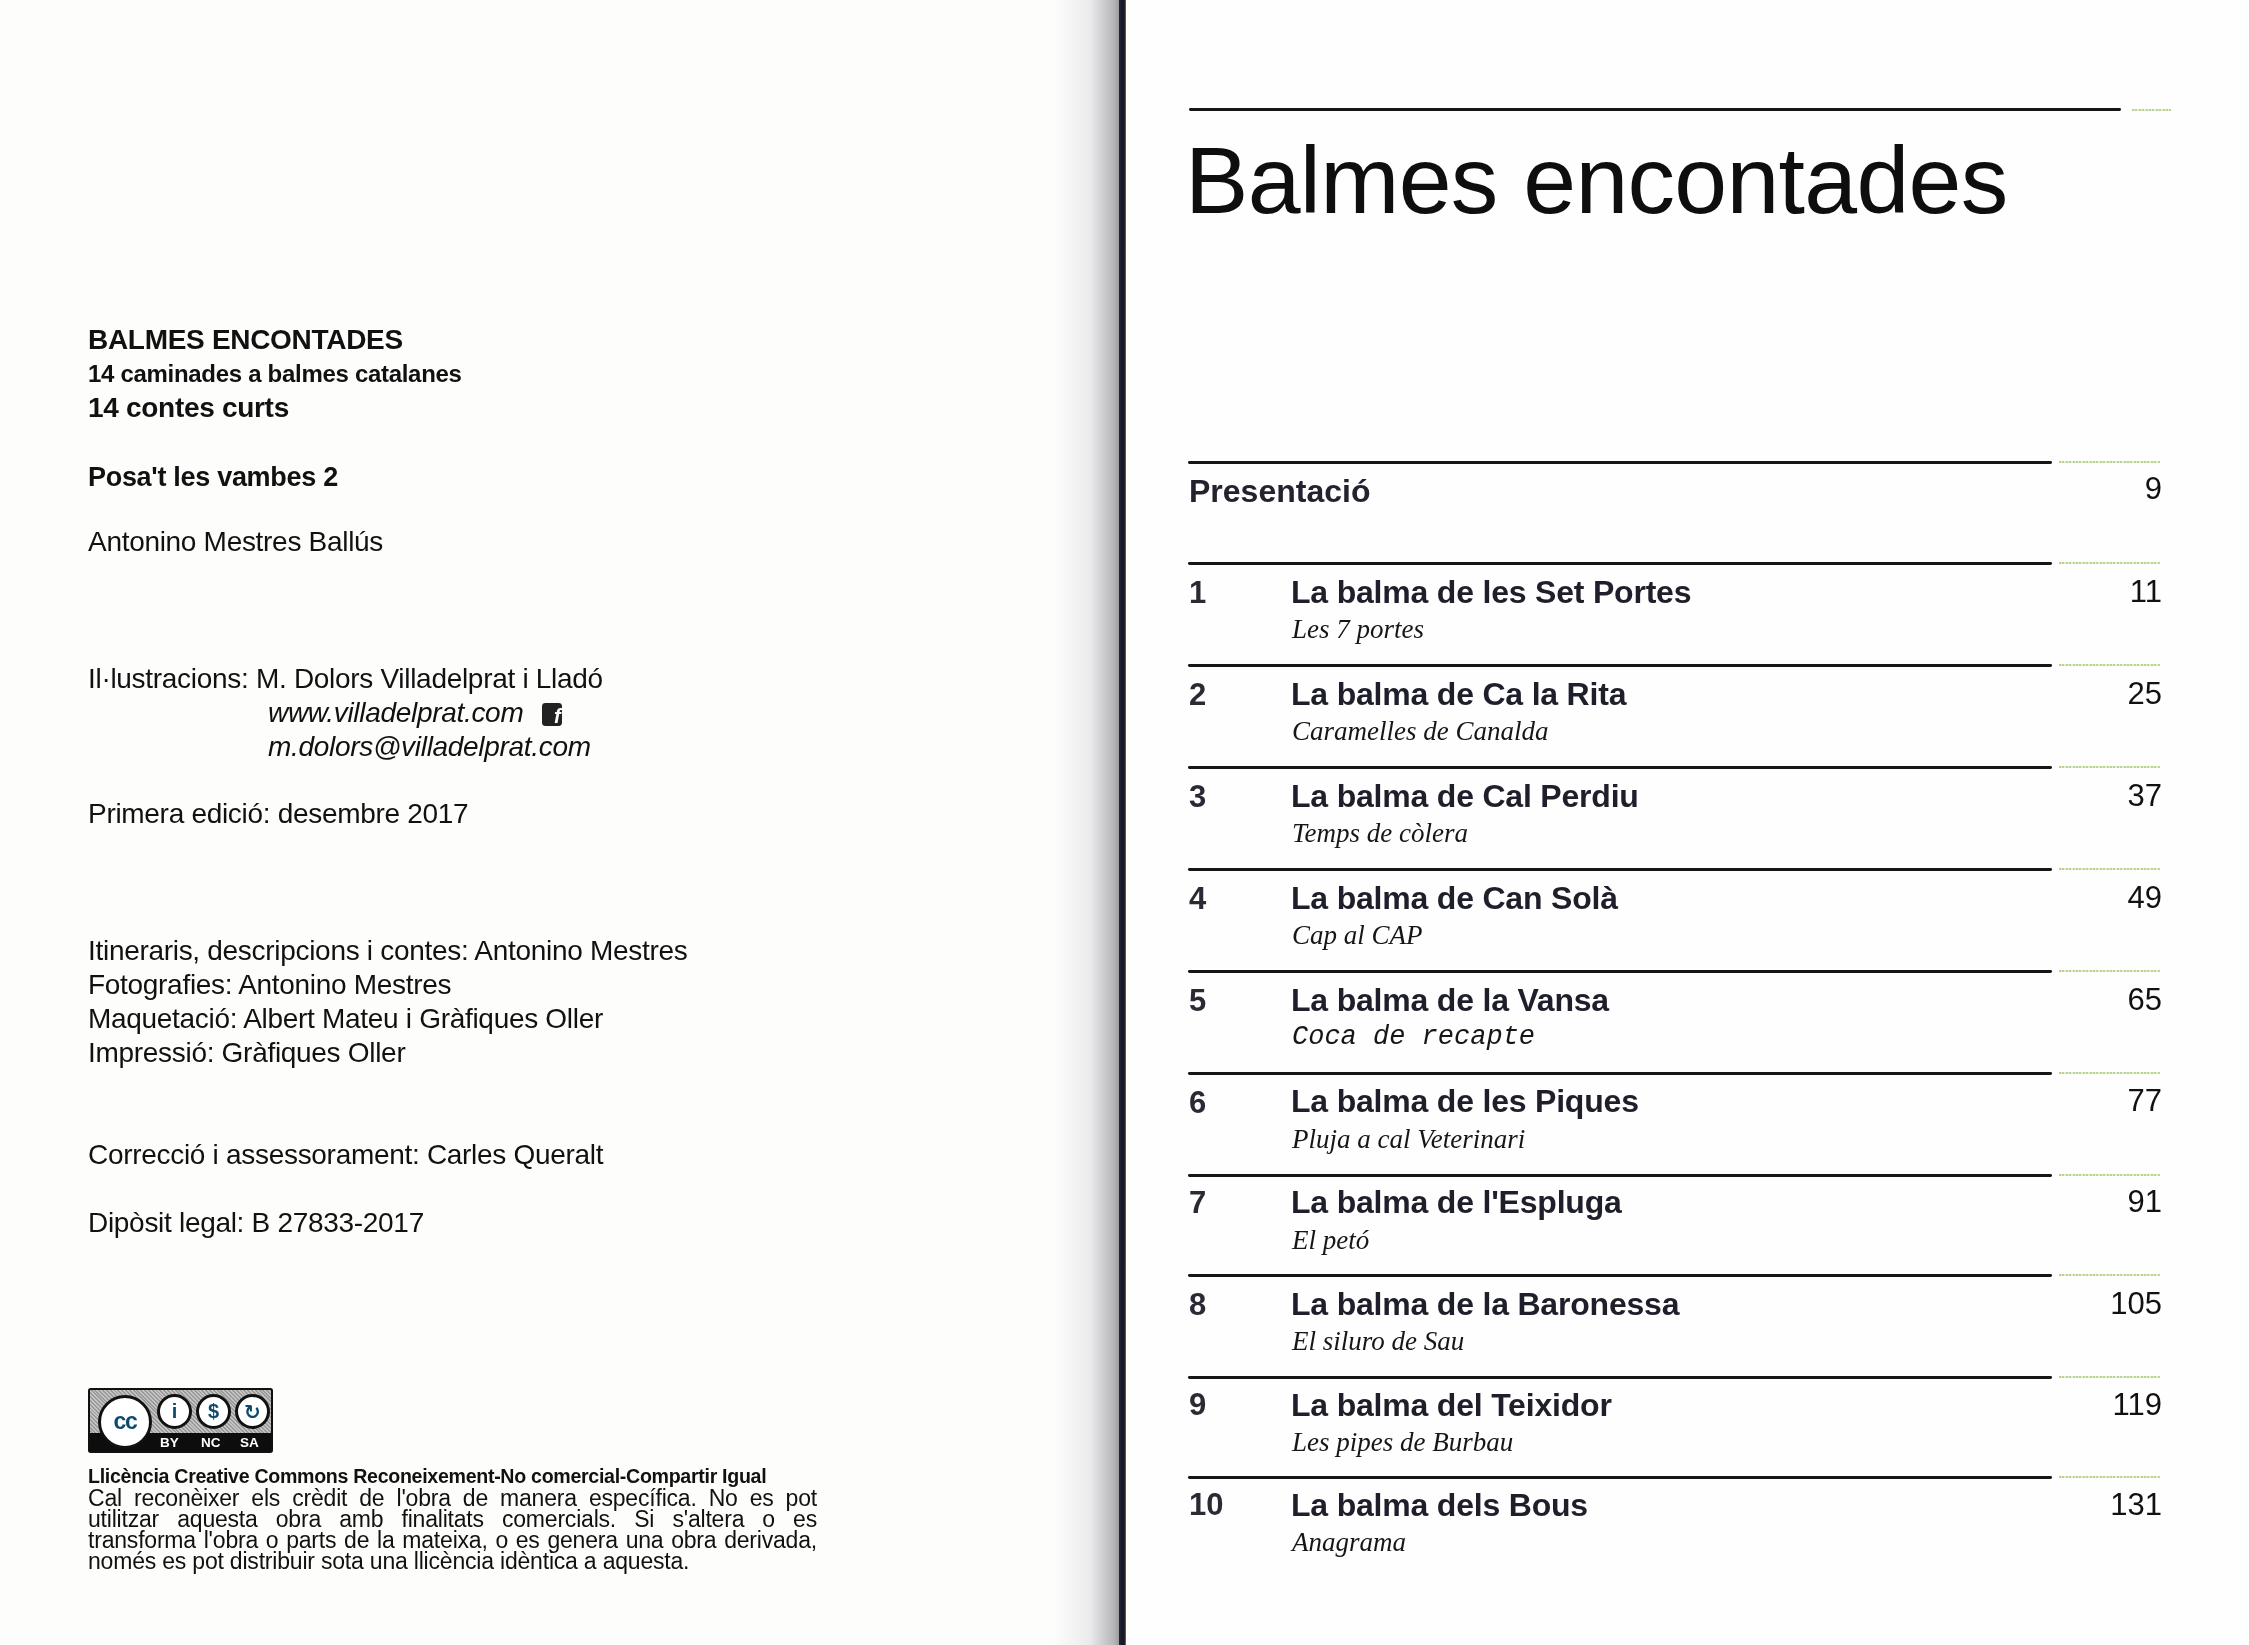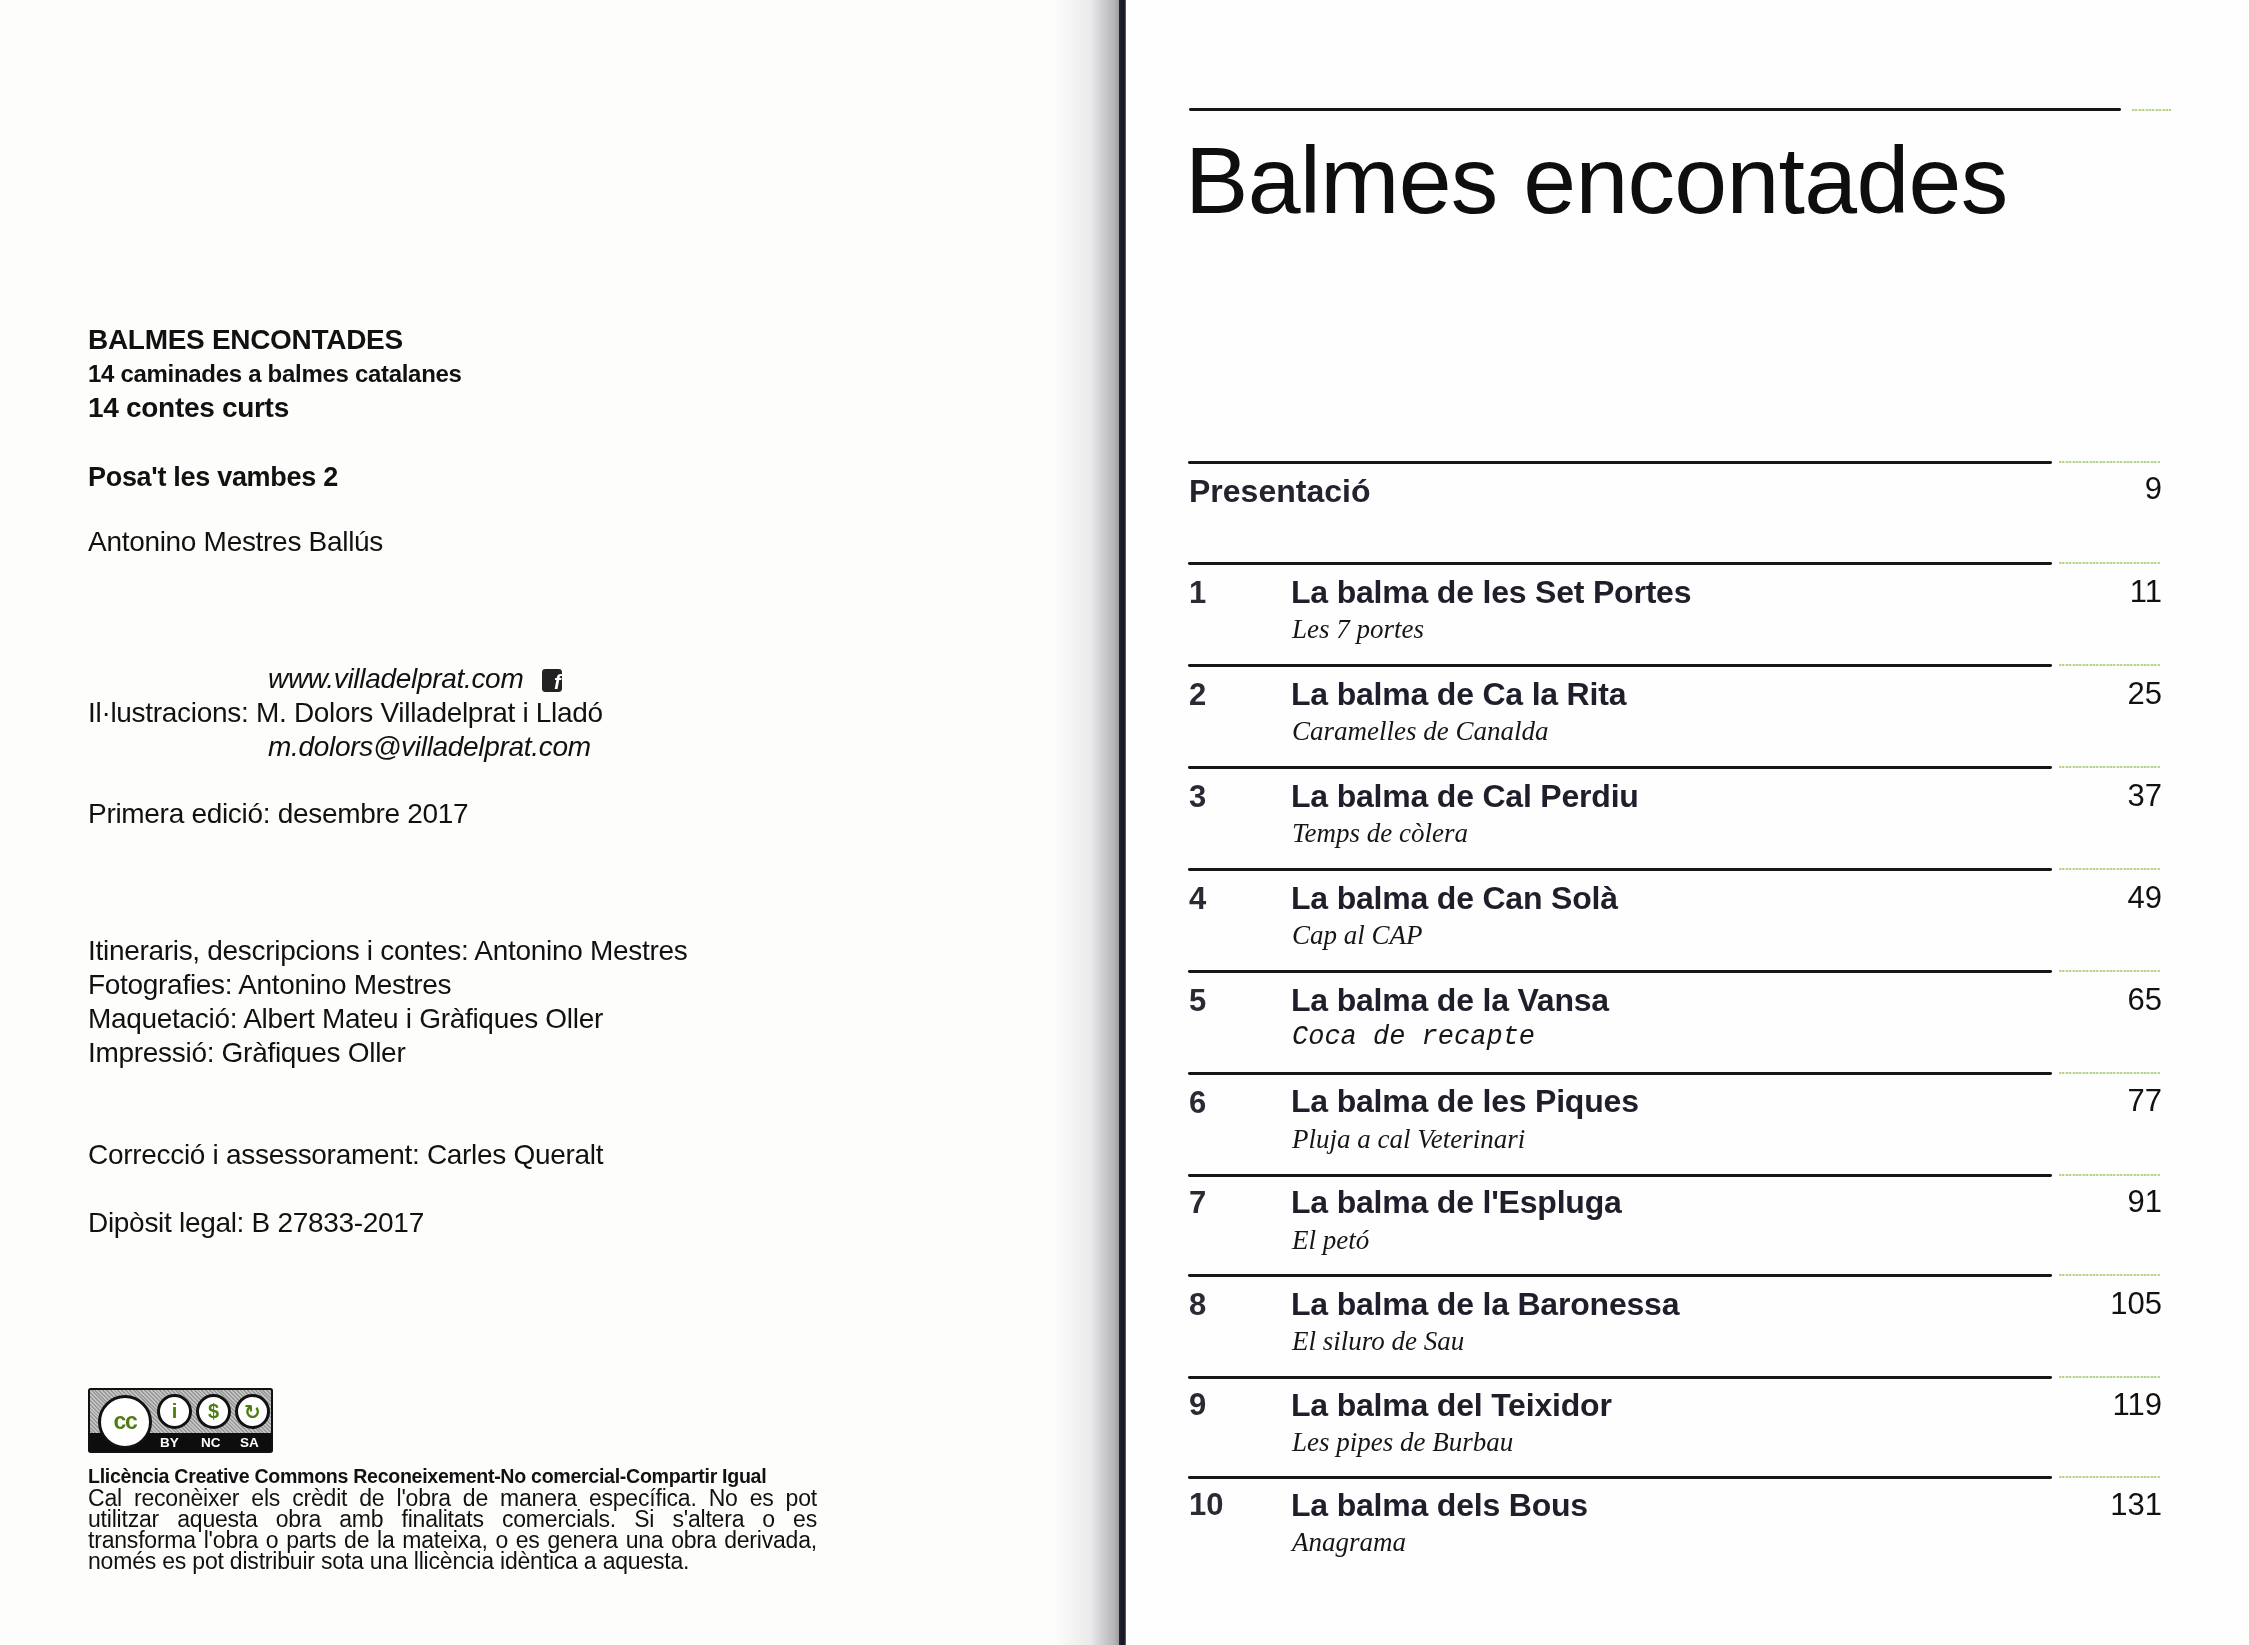--- a/index.html
+++ b/index.html
@@ -39,21 +39,21 @@
     position: absolute; left: 88px; top: 1388px; width: 185px; height: 65px;
     background: repeating-linear-gradient(45deg, #9a9a9a 0 1.4px, #c4c4c4 1.4px 2.7px);
     border: 2px solid #111; border-radius: 2.7px; box-sizing: border-box;
   }
   .cc-badge .strip {
     position: absolute; left: 0; right: 0; bottom: 0; height: 17.6px; background: #0d0d0d;
   }
   .cc-badge .circ {
     position: absolute; border-radius: 50%; background: #fff; border: 3.4px solid #111;
     box-sizing: border-box; display: flex; align-items: center; justify-content: center;
-    font-weight: bold; color: #4d7c0f;
+    font-weight: bold; color: #0c4a6e;
   }
   .cc-main { left: 8px; top: 4.7px; width: 54px; height: 54px; font-size: 23px; letter-spacing: -1.4px; }
   .cc-by { left: 67px; top: 4px; width: 35px; height: 35px; font-size: 20px; }
   .cc-nc { left: 106px; top: 4px; width: 35px; height: 35px; font-size: 20px; }
   .cc-sa { left: 145px; top: 4px; width: 35px; height: 35px; font-size: 20px; }
   .cc-label {
     position: absolute; bottom: 1.4px; font-size: 13.5px; font-weight: bold; color: #fff; font-family: "Liberation Sans", sans-serif;
   }
   .license-block { position: absolute; left: 88px; top: 1465px; width: 729px; }
   .license-title { font-size: 19.6px; font-weight: bold; line-height: 23px; letter-spacing: -0.3px; white-space: nowrap; }
@@ -109,24 +109,24 @@
 
 <div class="credits" style="top:460px;">
   <div class="line bold" style="font-size:27px;">Posa't les vambes 2</div>
 </div>
 
 <div class="credits" style="top:525px;">
   <div class="line">Antonino Mestres Ballús</div>
 </div>
 
 <div class="credits" style="top:662px;">
+  <div class="line">Il·lustracions: M. Dolors Villadelprat i Lladó</div>
   <div class="line italic indent">
     <span>www.villadelprat.com</span><span class="fb-icon">f</span>
   </div>
-  <div class="line">Il·lustracions: M. Dolors Villadelprat i Lladó</div>
   <div class="line italic indent">m.dolors@villadelprat.com</div>
 </div>
 
 <div class="credits" style="top:797px;">
   <div class="line">Primera edició: desembre 2017</div>
 </div>
 
 <div class="credits" style="top:934px;">
   <div class="line">Itineraris, descripcions i contes: Antonino Mestres</div>
   <div class="line">Fotografies: Antonino Mestres</div>

